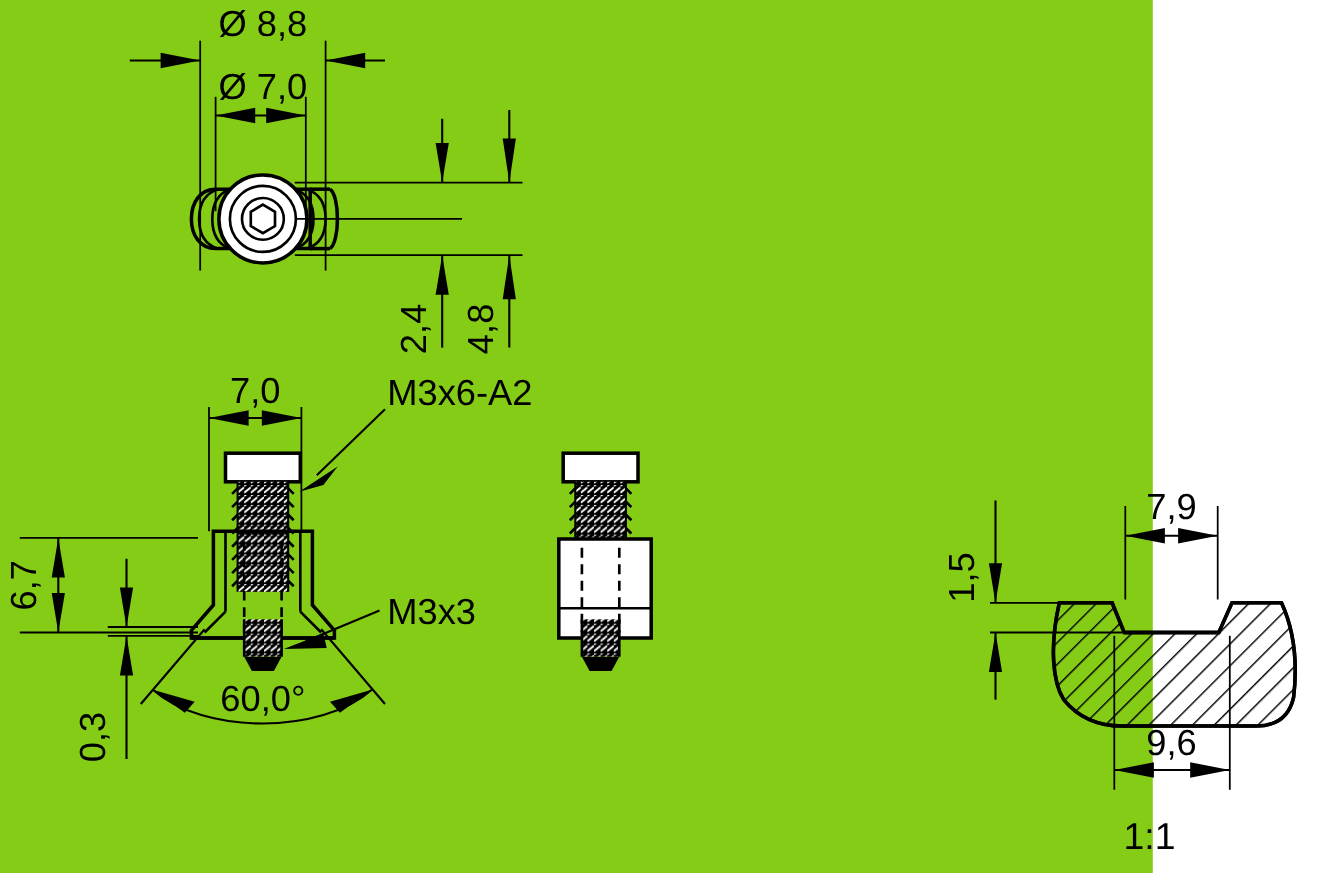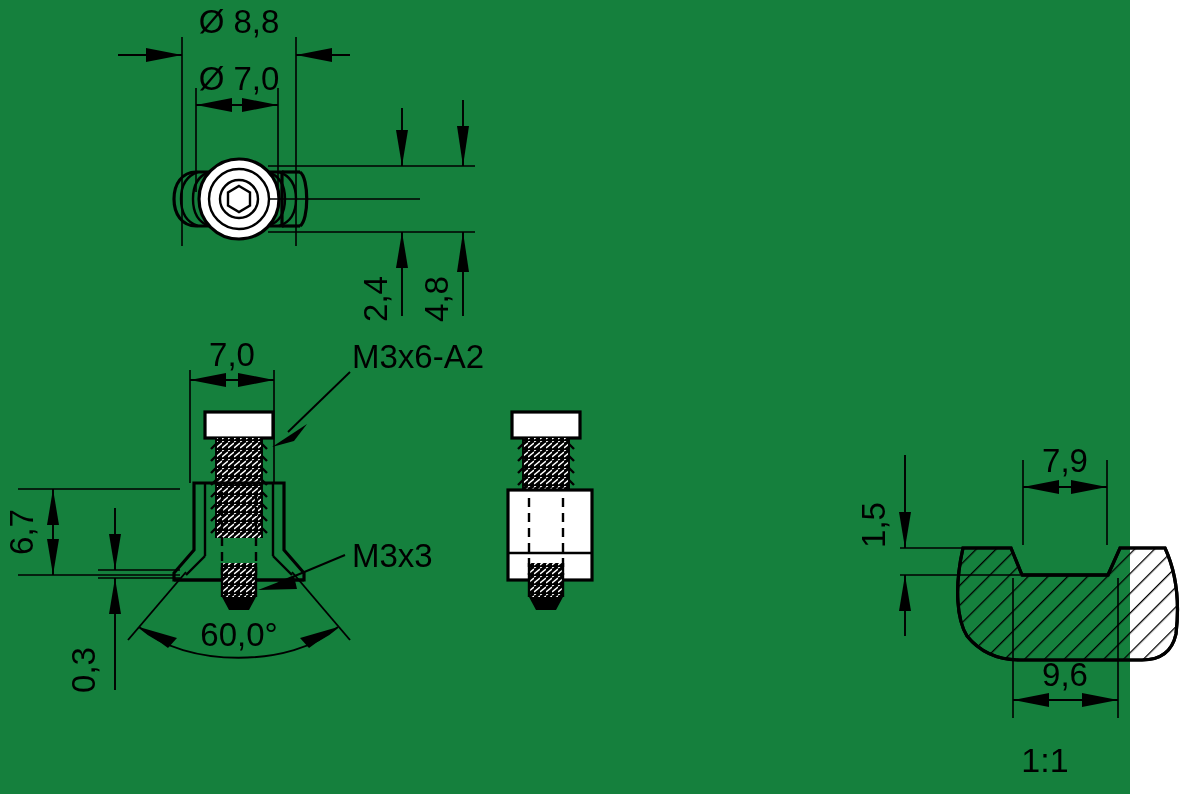--- a/index.html
+++ b/index.html
@@ -2,21 +2,21 @@
 <html><head>
 <meta charset="utf-8">
 <title>Technical Drawing</title>
 <style>
   html,body{margin:0;padding:0;background:#ffffff;}
   body{
     width:1200px;height:794px;overflow:hidden;
     font-family:"Liberation Sans", sans-serif;
     color:#000000;
   }
-  #sheet{position:relative;width:1130px;height:794px;background:#15803d;}
+  #sheet{position:relative;width:1048px;height:794px;background:#84cc16;}
   svg{display:block;}
   .ln{stroke:#000;fill:none;stroke-linecap:butt;}
   .thick{stroke-width:3.2;}
   .med{stroke-width:2.4;}
   .thin{stroke-width:1.9;}
   .hair{stroke-width:1.6;}
   .dash{stroke-dasharray:9 6;}
   .fillblk{fill:#000;stroke:none;}
   .fillwht{fill:#fff;}
   .dimtxt{font-family:"Liberation Sans", sans-serif;font-size:33px;fill:#000;}

